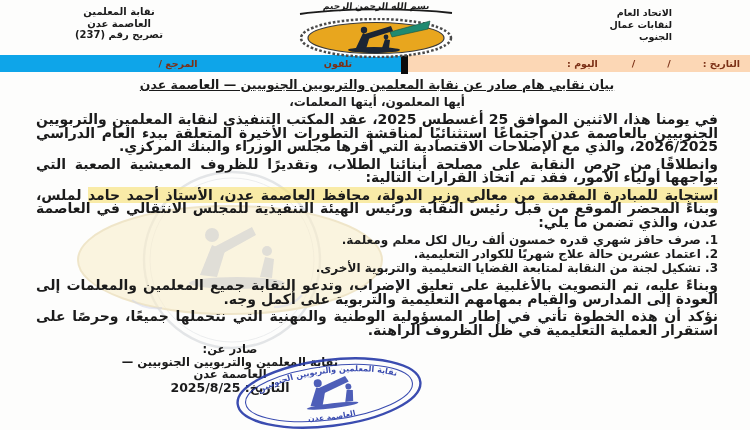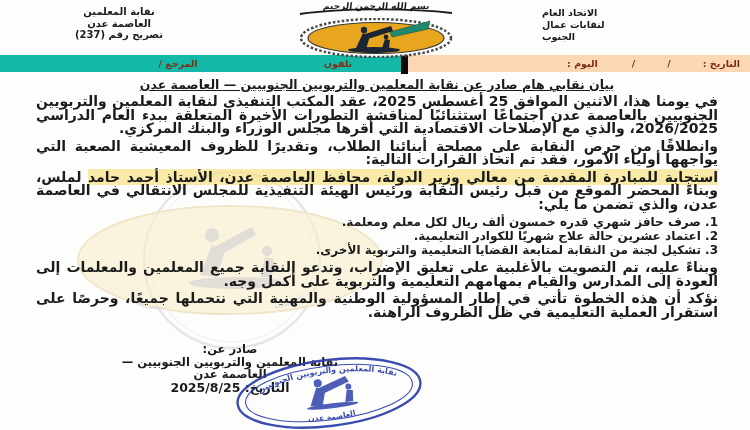--- a/index.html
+++ b/index.html
@@ -7,29 +7,29 @@
     position:relative;width:750px;height:430px;background:#fdfdfc;
     font-family:"DejaVu Sans",sans-serif;color:#1b1b1b;direction:rtl;
     overflow:hidden;margin:0 auto;
   }
   
   .watermark{position:absolute;left:62px;top:165px;width:340px;height:190px;
     opacity:.26;z-index:0;pointer-events:none;}
   
   .hdr-left{position:absolute;left:34px;top:6px;width:170px;text-align:center;
     font-size:10px;font-weight:bold;line-height:11.5px;z-index:2;}
-  .hdr-right{position:absolute;right:78px;top:7px;width:130px;text-align:left;
+  .hdr-right{position:absolute;right:78px;top:7px;width:130px;text-align:right;
     font-size:9.5px;font-weight:bold;line-height:12px;z-index:2;}
   .hdr-center{position:absolute;left:292px;top:1px;width:168px;z-index:2;
     display:flex;flex-direction:column;align-items:center;}
   .bismillah{font-size:9px;font-weight:bold;white-space:nowrap;transform:skewX(-6deg);}
   .bismillah-swoosh{display:block;margin-top:-3px;}
   
   .refbar{position:absolute;left:0;top:55px;width:750px;height:17px;z-index:1;}
-  .refbar .blue{position:absolute;left:0;top:0;width:401px;height:100%;background:#14b8a6;}
+  .refbar .blue{position:absolute;left:0;top:0;width:401px;height:100%;background:#0ea5e9;}
   .refbar .blackbar{position:absolute;left:401px;top:-2px;width:7px;height:21px;background:#0c0c0c;}
   .refbar .orange{position:absolute;left:408px;top:0;width:342px;height:100%;background:#fcd7b5;
     display:flex;align-items:center;direction:rtl;padding:0;box-sizing:border-box;}
   .refbar span{font-size:9.5px;font-weight:bold;color:#7b3016;line-height:17px;}
   .ref-label{position:absolute;left:138px;top:0;width:80px;text-align:center;}
   .phone-label{position:absolute;left:303px;top:0;width:70px;text-align:center;}
   .orange .date-label{margin-right:10px;}
   .orange .slash{margin-right:32px;}
   .orange .day-label{margin-right:34px;}
   
@@ -117,20 +117,21 @@
     <div class="orange">
       <span class="date-label">التاريخ :</span>
       <span class="slash">/</span>
       <span class="slash">/</span>
       <span class="day-label">اليوم :</span>
     </div>
   </div>
 
   <div class="body">
     <div class="doc-title">بيان نقابي هام صادر عن نقابة المعلمين والتربويين الجنوبيين — العاصمة عدن</div>
+    <div class="salutation">أيها المعلمون، أيتها المعلمات،</div>
     <div class="para">في يومنا هذا، الاثنين الموافق 25 أغسطس 2025، عقد المكتب التنفيذي لنقابة المعلمين والتربويين الجنوبيين بالعاصمة عدن اجتماعًا استثنائيًا لمناقشة التطورات الأخيرة المتعلقة ببدء العام الدراسي 2026/2025، والذي مع الإصلاحات الاقتصادية التي أقرها مجلس الوزراء والبنك المركزي.</div>
     <div class="para">وانطلاقًا من حرص النقابة على مصلحة أبنائنا الطلاب، وتقديرًا للظروف المعيشية الصعبة التي يواجهها أولياء الأمور، فقد تم اتخاذ القرارات التالية:</div>
     <div class="para"><span class="hl">استجابة للمبادرة المقدمة من معالي وزير الدولة، محافظ العاصمة عدن، الأستاذ أحمد حامد</span> <span>لملس، وبناءً المحضر الموقع من قبل رئيس النقابة ورئيس الهيئة التنفيذية للمجلس الانتقالي في العاصمة عدن، والذي تضمن ما يلي:</span></div>
     <div class="items">
       <div class="item">1. صرف حافز شهري قدره خمسون ألف ريال لكل معلم ومعلمة.</div>
       <div class="item">2. اعتماد عشرين حالة علاج شهريًا للكوادر التعليمية.</div>
       <div class="item">3. تشكيل لجنة من النقابة لمتابعة القضايا التعليمية والتربوية الأخرى.</div>
     </div>
     <div class="para">وبناءً عليه، تم التصويت بالأغلبية على تعليق الإضراب، وتدعو النقابة جميع المعلمين والمعلمات إلى العودة إلى المدارس والقيام بمهامهم التعليمية والتربوية على أكمل وجه.</div>
     <div class="para">نؤكد أن هذه الخطوة تأتي في إطار المسؤولية الوطنية والمهنية التي نتحملها جميعًا، وحرصًا على استقرار العملية التعليمية في ظل الظروف الراهنة.</div>

